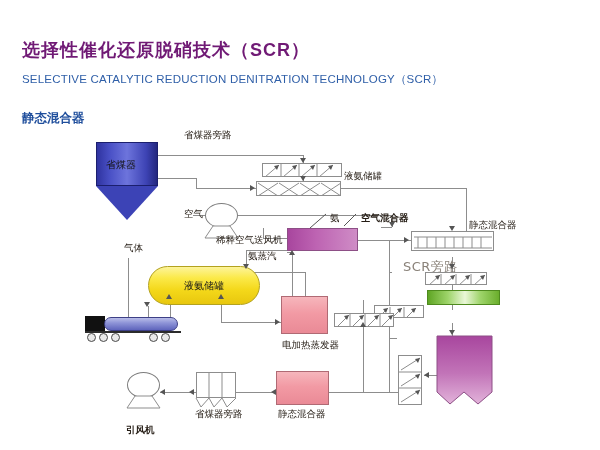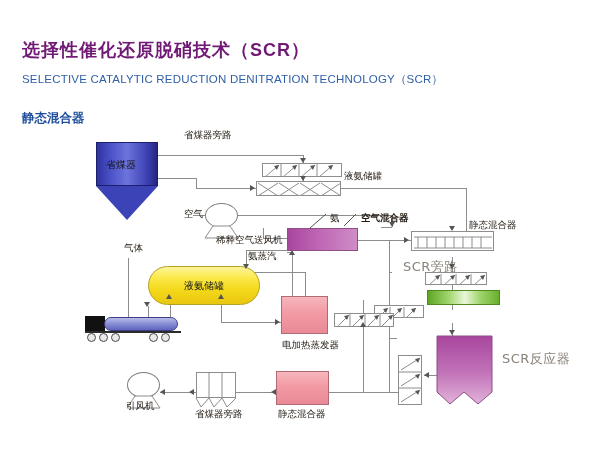--- a/index.html
+++ b/index.html
@@ -238,21 +238,21 @@
       <path d="M209,398 L214,407 L222,398"></path>
       <path d="M222,398 L227,407 L236,398"></path>
     </g>
   </svg>
   <div class="lbl" style="left:195px;top:408px;">省煤器旁路</div>
 
   <div class="node fan-c" style="left:127px;top:372px;width:33px;height:26px;"></div>
   <svg class="ovl">
     <polygon points="135,396 152,396 160,408 127,408" fill="#fff" stroke="#8d8d8d" stroke-width="1"></polygon>
   </svg>
-  <div class="lbl" style="left:126px;top:400px;">引风机</div>
+  <div class="lbl" style="left:126px;top:424px;font-weight:bold;">引风机</div>
 
   <div class="node boxw" style="left:411px;top:231px;width:83px;height:20px;overflow:hidden;">
     <svg width="83" height="20">
       <g stroke="#8d8d8d" stroke-width="1">
         <line x1="6" y1="5" x2="6" y2="16"></line>
           <line x1="15" y1="5" x2="15" y2="16"></line>
         <line x1="24" y1="5" x2="24" y2="16"></line>
           <line x1="33" y1="5" x2="33" y2="16"></line>
         <line x1="42" y1="5" x2="42" y2="16"></line>
           <line x1="51" y1="5" x2="51" y2="16"></line>
@@ -346,21 +346,20 @@
   <svg class="ovl">
     <defs>
       <linearGradient id="reactGrad" x1="0" y1="0" x2="0" y2="1">
         <stop offset="0%" stop-color="#a8469e"></stop>
         <stop offset="55%" stop-color="#c274b8"></stop>
         <stop offset="100%" stop-color="#e2b3da"></stop>
       </linearGradient>
     </defs>
     <path d="M437,336 H492 V392 L478,404 L464,392 L450,404 L437,392 Z" fill="url(#reactGrad)" stroke="#8d4f86" stroke-width="1"></path>
   </svg>
-  <div class="lbl lbl-big" style="left:502px;top:350px;">SCR反应器</div>
 
   <div class="ar ar-d" style="left:300px;top:158px;"></div>
   <div class="ar ar-d" style="left:300px;top:176px;"></div>
   <div class="ar ar-r" style="left:250px;top:185px;"></div>
   <div class="ar ar-d" style="left:449px;top:226px;"></div>
   <div class="ar ar-r" style="left:404px;top:237px;"></div>
   <div class="ar ar-d" style="left:389px;top:222px;"></div>
   <div class="ar ar-d" style="left:449px;top:330px;"></div>
   <div class="ar ar-d" style="left:449px;top:264px;"></div>
   <div class="ar ar-l" style="left:424px;top:372px;"></div>

